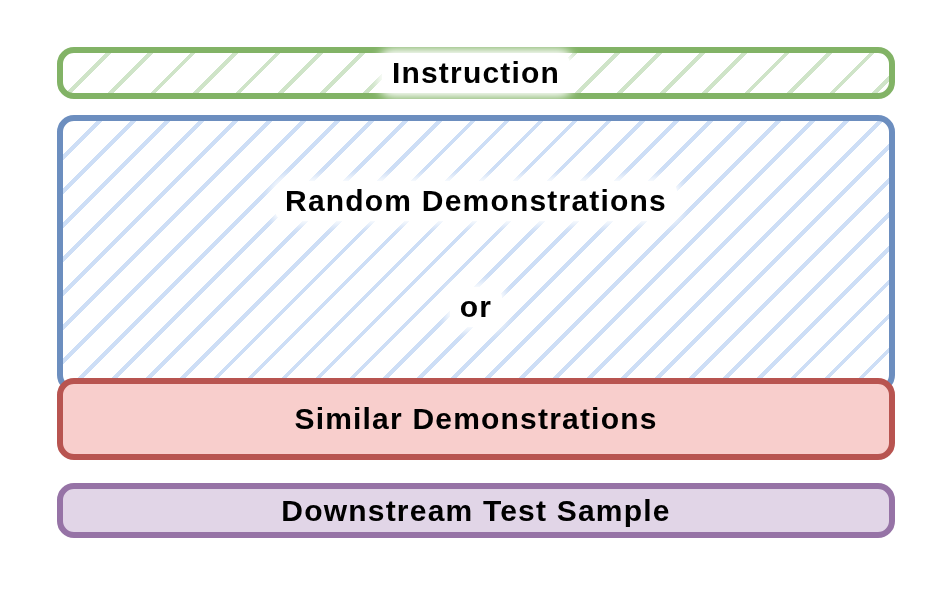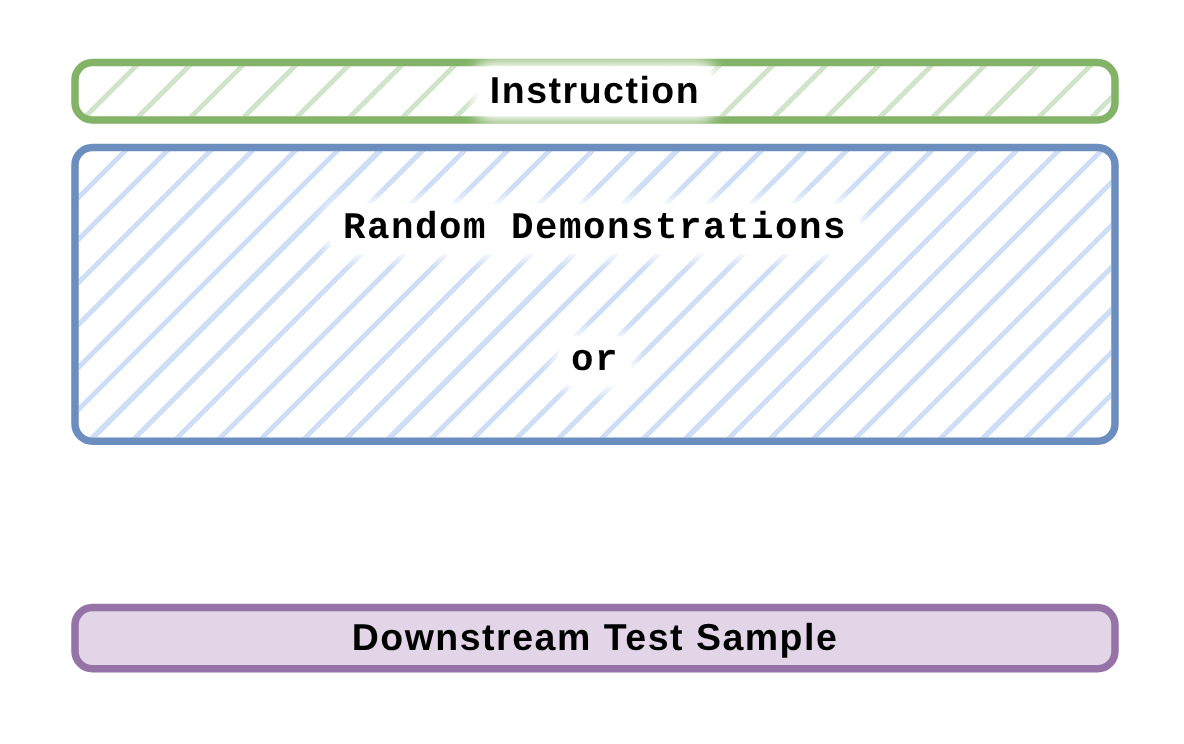--- a/index.html
+++ b/index.html
@@ -17,21 +17,21 @@
     width: 838px;
     box-sizing: border-box;
     border: 6px solid #000;
     border-radius: 17px;
     display: flex;
     align-items: center;
     justify-content: center;
     background: #ffffff;
   }
   .box-instruction { top: 47px;  height: 52px; }
-  .box-pool        { top: 115px; height: 241px; flex-direction: column; gap: 72px; font-family: Liberation Mono, monospace; }
+  .box-pool        { top: 115px; height: 277px; flex-direction: column; gap: 72px; }
   .box-similar     { top: 378px; height: 82px; }
   .box-test        { top: 483px; height: 55px; }
   .label {
     font-size: 30px;
     font-weight: bold;
     letter-spacing: 1.2px;
     line-height: 34px;
     color: #000000;
     white-space: nowrap;
   }
@@ -50,18 +50,21 @@
 
   <div class="box box-instruction" style="border-color: rgb(130, 179, 102); background-color: rgb(255, 255, 255); background-image: repeating-linear-gradient(135deg, rgb(207, 228, 200) 0px, rgb(207, 228, 200) 4px, transparent 4px, transparent 30px);">
     <span class="label halo">Instruction</span>
   </div>
 
   <div class="box box-pool" style="border-color: rgb(108, 142, 191); background-color: rgb(255, 255, 255); background-image: repeating-linear-gradient(135deg, rgb(205, 222, 246) 0px, rgb(205, 222, 246) 4px, transparent 4px, transparent 24px);">
     <span class="label halo">Random Demonstrations</span>
     <span class="label halo">or</span>
   </div>
 
+  <div class="box box-similar" style="border-color: rgb(184, 84, 80); background-color: rgb(248, 206, 204);">
+    <span class="label">Similar Demonstrations</span>
+  </div>
 
   <div class="box box-test" style="border-color: rgb(150, 115, 166); background-color: rgb(225, 213, 231);">
     <span class="label">Downstream Test Sample</span>
   </div>
 
 </div>
 
 </body></html>

